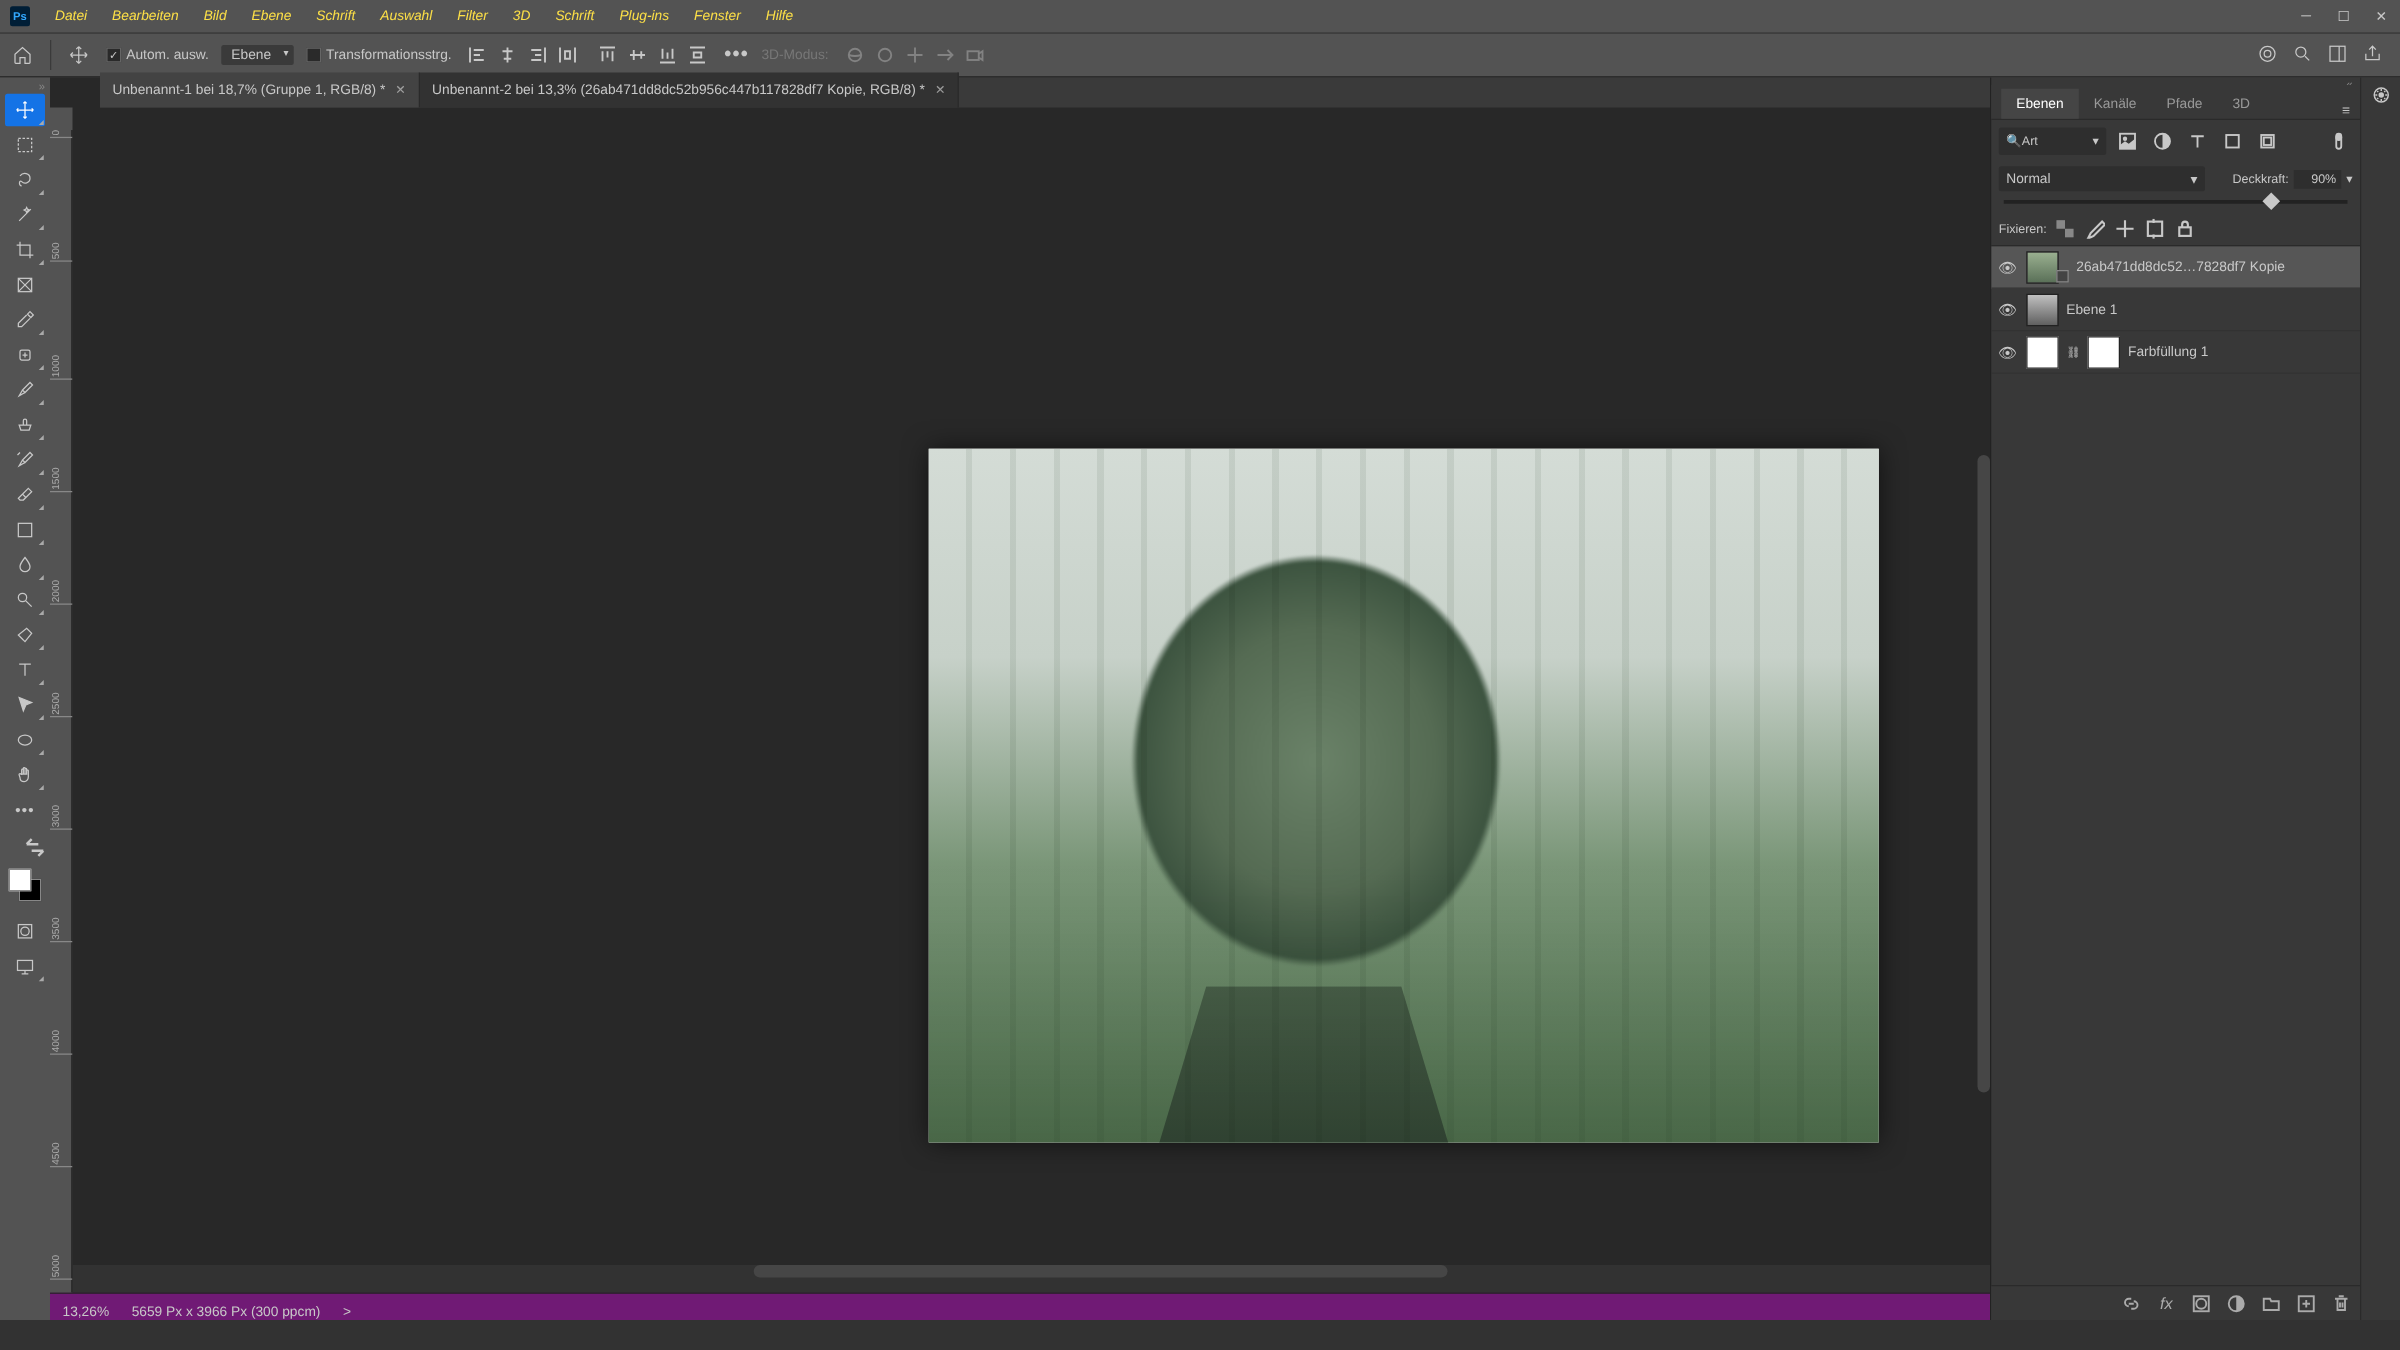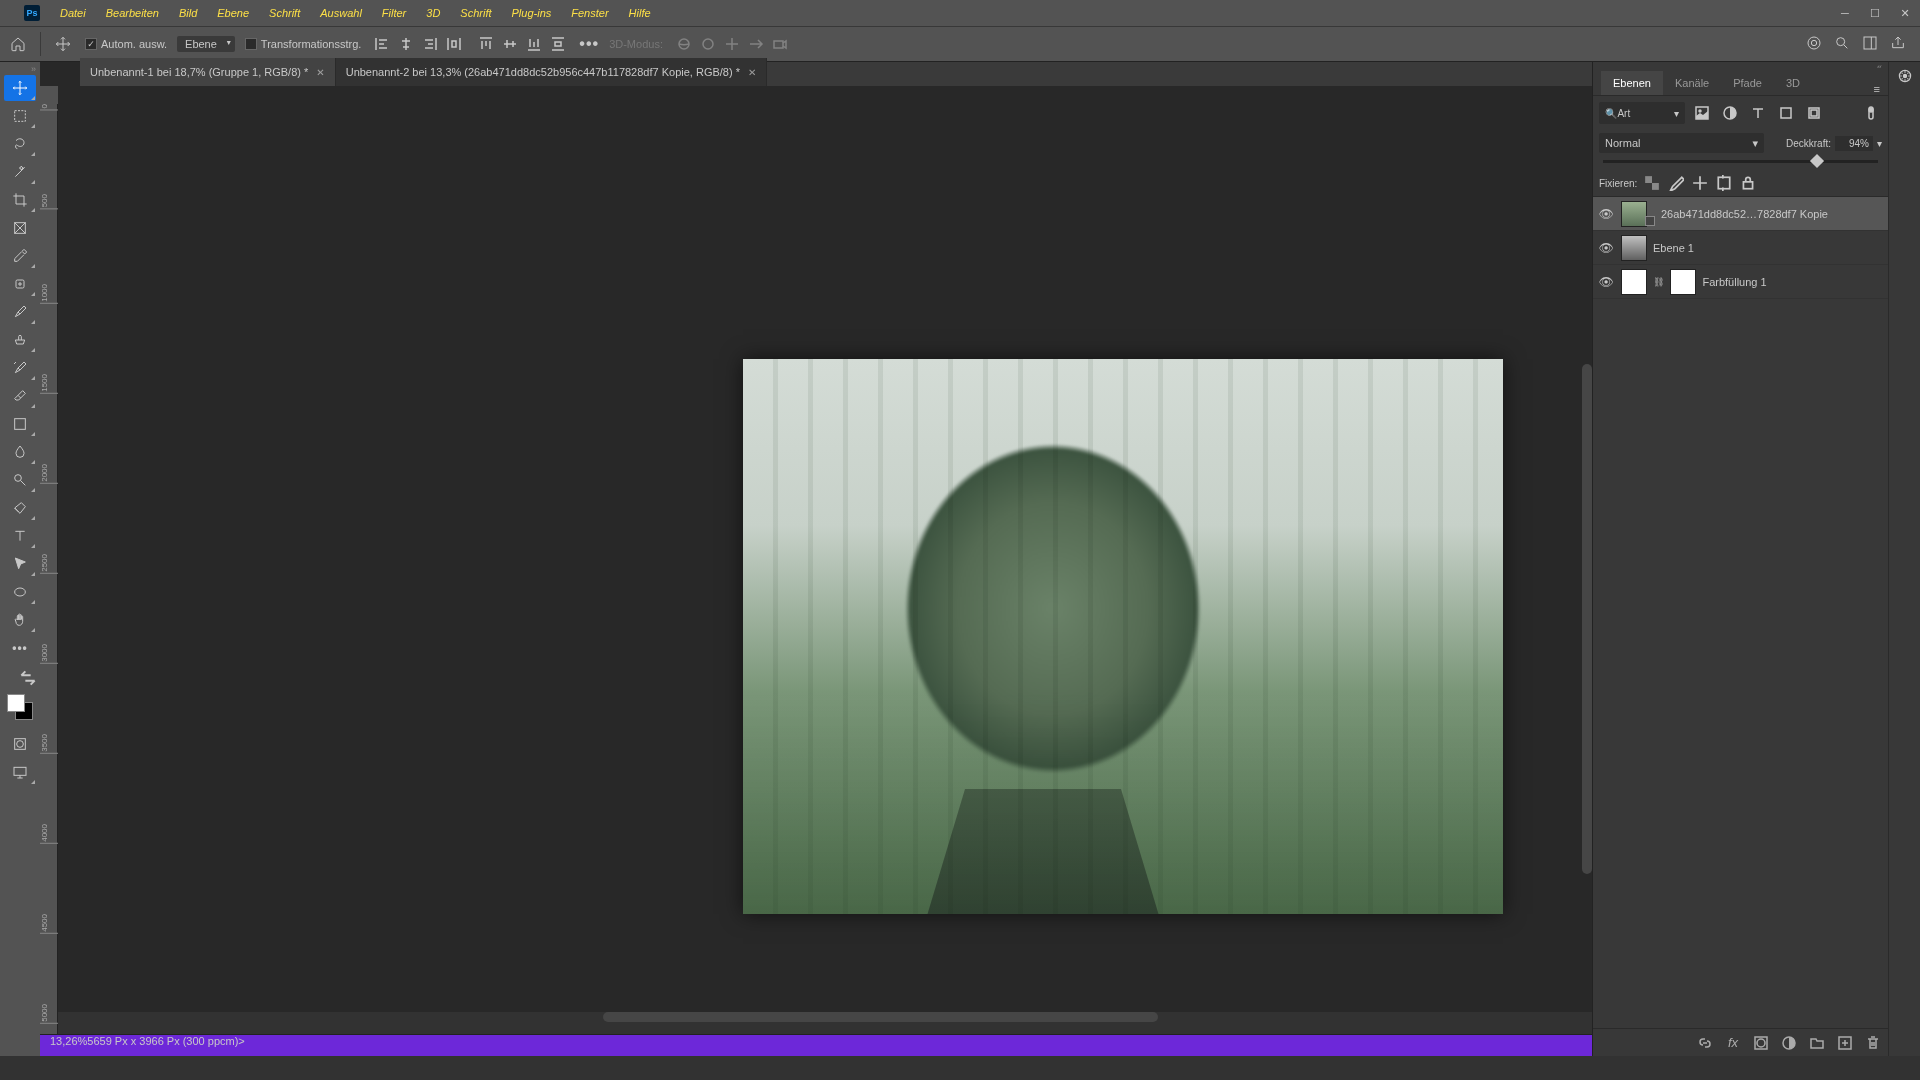--- a/index.html
+++ b/index.html
@@ -1,20 +1,20 @@
 <!DOCTYPE html>
 <html><head>
 <meta charset="utf-8">
 <style>
 * { margin: 0; padding: 0; box-sizing: border-box; font-family: 'Segoe UI', Tahoma, sans-serif; user-select: none; }
 body { background: #323232; width: 1920px; height: 1080px; overflow: hidden; color: #c8c8c8; font-size: 11px; }
 
 
 .menubar { height: 26px; background: #535353; display: flex; align-items: center; padding-left: 8px; }
-.ps-logo { width: 16px; height: 16px; background: #001e36; color: #31a8ff; font-size: 9px; font-weight: bold; display: flex; align-items: center; justify-content: center; margin-right: 10px; border-radius: 2px; margin-left: 16px; }
+.ps-logo { width: 16px; height: 16px; background: #001e36; color: #31a8ff; font-size: 9px; font-weight: bold; display: flex; align-items: center; justify-content: center; margin-right: 10px; border-radius: 2px; }
 .menu-item { padding: 0 10px; font-size: 11px; color: #fde047; cursor: pointer; font-style: italic; }
 .win-controls { margin-left: auto; display: flex; }
 .win-btn { width: 30px; height: 26px; display: flex; align-items: center; justify-content: center; color: #c8c8c8; }
 
 
 .options-bar { height: 36px; background: #535353; border-top: 1px solid #383838; border-bottom: 1px solid #222; display: flex; align-items: center; padding: 0 6px; gap: 10px; }
 .home-icon, .opt-icon { width: 24px; height: 24px; display: flex; align-items: center; justify-content: center; border-radius: 3px; }
 .opt-sep { width: 1px; height: 24px; background: #3a3a3a; }
 .opt-check { display: flex; align-items: center; gap: 4px; font-size: 11px; }
 .opt-drop { background: #3a3a3a; padding: 2px 18px 2px 8px; border-radius: 2px; font-size: 11px; position: relative; }
@@ -53,21 +53,21 @@
 .art-img { width: 100%; height: 100%; background: linear-gradient(180deg, #d4dcd6 0%, #c7d1c9 30%, #7a9678 60%, #5a7a58 100%); position: relative; overflow: hidden; }
 .head-silhouette { position: absolute; left: 120px; top: 85px; width: 380px; height: 470px; background: radial-gradient(ellipse 50% 45% at 50% 35%, #6a8268 0%, #556b53 50%, #3d5440 75%, transparent 78%); border-radius: 50% 50% 35% 35%; filter: blur(1px); }
 .neck { position: absolute; left: 170px; top: 430px; width: 260px; height: 130px; background: linear-gradient(180deg, #4a604a, #3a4d3c); clip-path: polygon(20% 0, 80% 0, 95% 100%, 5% 100%); }
 .trees { position: absolute; inset: 0; background-image:
   linear-gradient(transparent 60%, rgba(50,90,50,0.4) 100%),
   repeating-linear-gradient(90deg, transparent 0 30px, rgba(40,70,40,0.15) 30px 35px);
   mix-blend-mode: multiply; opacity: 0.6; }
 .scroll-v { position: absolute; right: 0; top: 260px; width: 10px; height: 510px; background: #464646; border-radius: 5px; }
 .scroll-h { position: absolute; bottom: 12px; left: 545px; width: 555px; height: 10px; background: #464646; border-radius: 5px; }
 
-.status-bar { height: 22px; background: #6d28d9; display: flex; align-items: flex-start; padding: 0 10px; font-size: 11px; border-top: 1px solid #222; }
+.status-bar { height: 22px; background: #701a75; display: flex; align-items: flex-end; padding: 0 10px; font-size: 11px; gap: 18px; border-top: 1px solid #222; }
 
 
 .right-panel { width: 296px; background: #383838; display: flex; flex-direction: column; border-left: 1px solid #222; }
 .panel-tabs { height: 28px; background: #383838; display: flex; align-items: flex-end; padding-left: 8px; gap: 0; border-bottom: 1px solid #2a2a2a; }
 .ptab { padding: 6px 12px; font-size: 11px; color: #999; cursor: pointer; }
 .ptab.active { color: #fff; background: #454545; margin-top: 40px; }
 .panel-hamburger { margin-left: auto; padding: 0 8px; }
 
 .layer-search { display: flex; align-items: center; padding: 6px; gap: 6px; }
 .search-drop { flex: 0 0 86px; background: #2e2e2e; height: 22px; display: flex; align-items: center; padding: 0 6px; font-size: 10px; border-radius: 2px; }
@@ -498,21 +498,21 @@
           </svg>
         </div>
     </div>
     <div class="layer-opts">
       <div class="blend-drop">
           <span>Normal</span>
           <span style="margin-left:auto">▾</span>
         </div>
       <div class="opacity-wrap">
         <span>Deckkraft:</span>
-        <span class="opacity-val">94%</span>
+        <span class="opacity-val">90%</span>
         <span>▾</span>
       </div>
     </div>
     <div class="opacity-slider">
       <div class="slider-track">
           <div class="slider-thumb"></div>
         </div>
     </div>
     <div class="lock-row">
       <span>Fixieren:</span>

